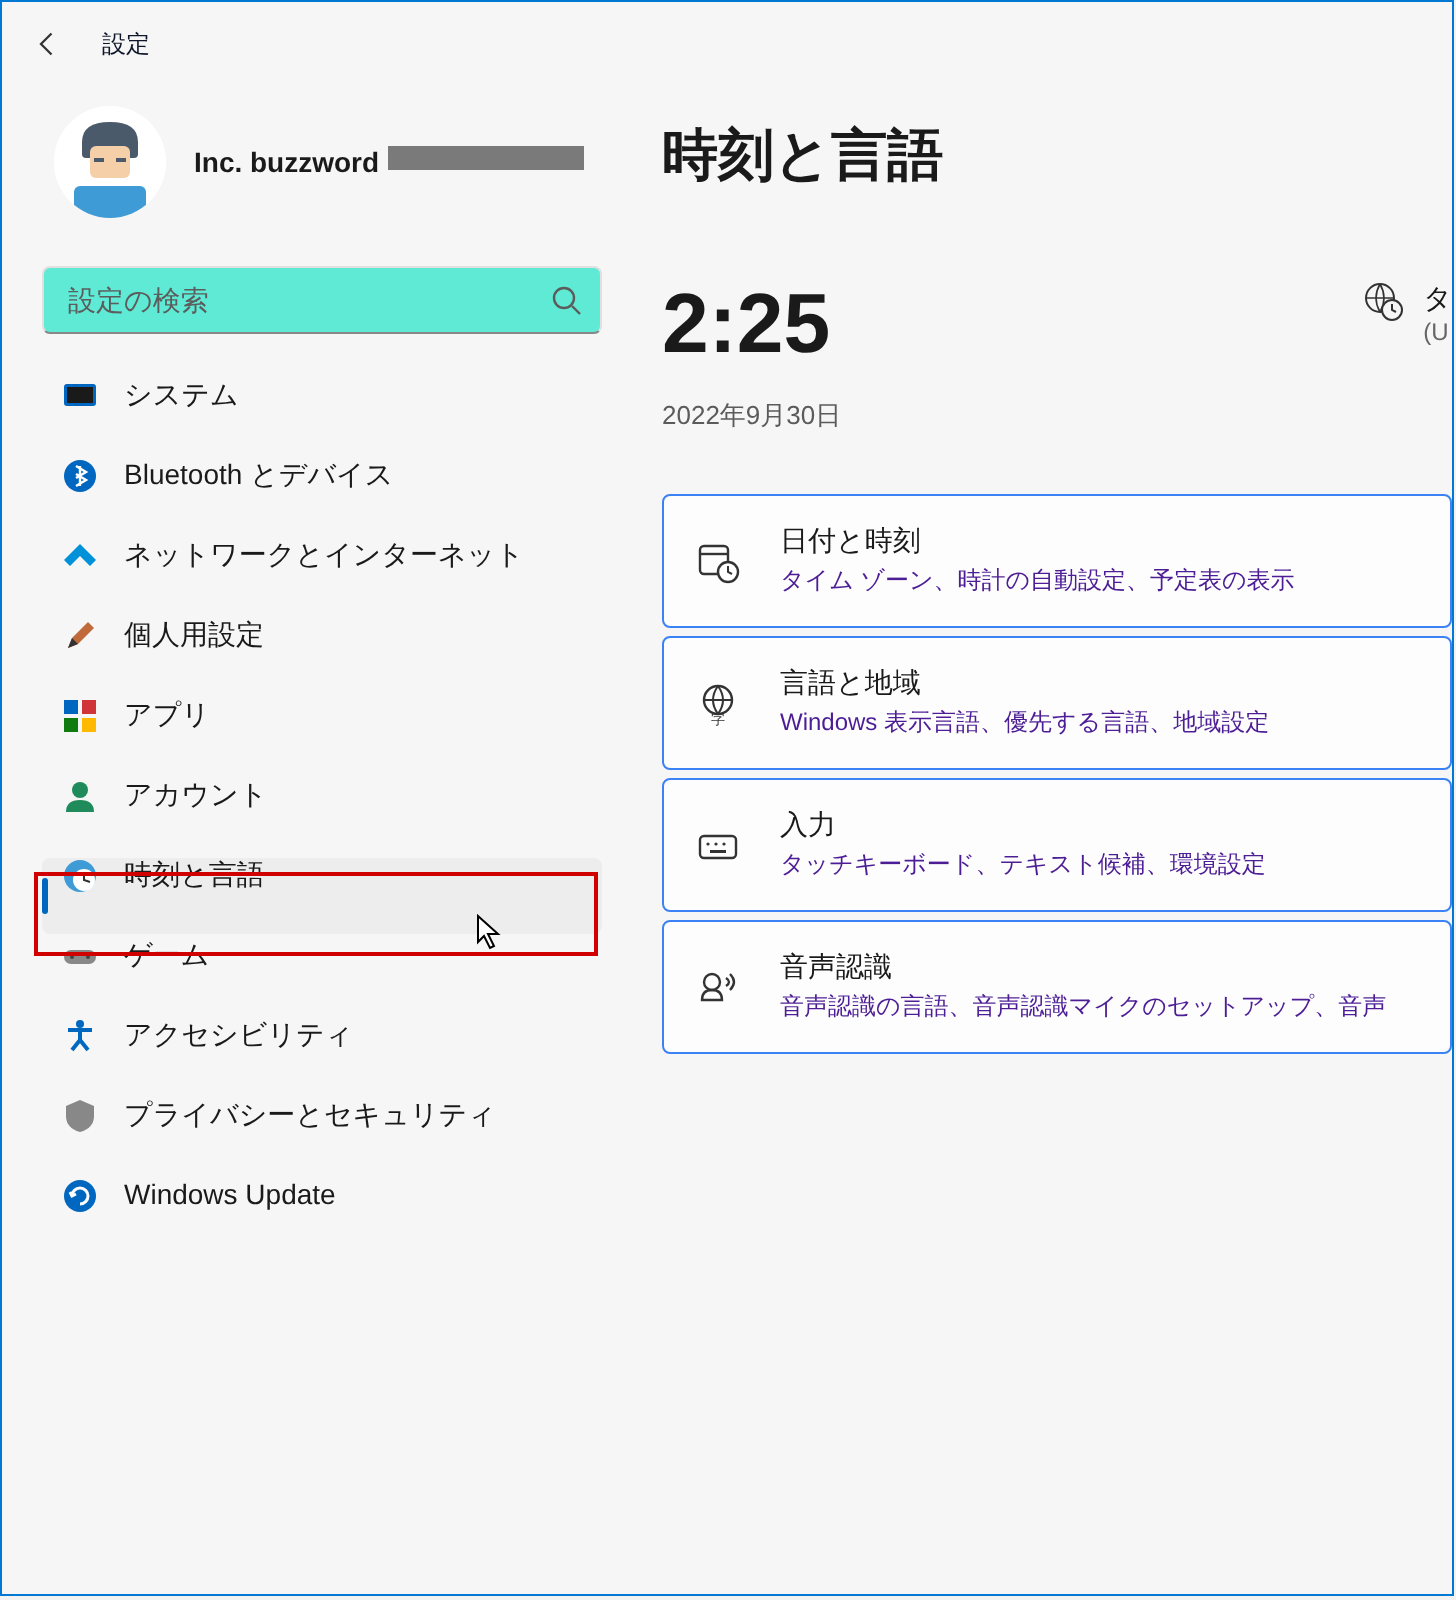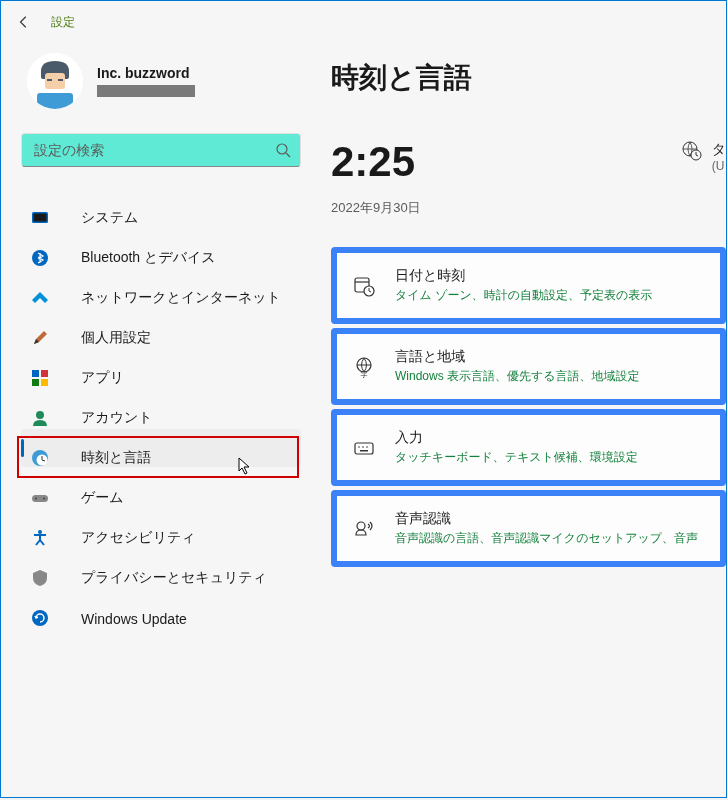--- a/index.html
+++ b/index.html
@@ -1,52 +1,52 @@
 <!DOCTYPE html>
 <html><head>
 <meta charset="utf-8">
 <style>
 * { margin: 0; padding: 0; box-sizing: border-box; font-family: "Segoe UI", "Yu Gothic UI", sans-serif; }
 body { background: #f3f3f3; width: 728px; height: 800px; overflow: hidden; position: relative; }
 .window { border: 1px solid #0078d4; width: 727px; height: 798px; background: #f6f6f6; position: relative; }
 .titlebar { display: flex; align-items: center; height: 42px; padding: 0 14px; gap: 18px; }
 .back-btn { width: 18px; height: 18px; display: flex; align-items: center; justify-content: center; cursor: pointer; }
-.app-title { font-size: 12px; color: #4d7c0f; }
+.app-title { font-size: 12px; color: #0f172a; }
 .content { display: flex; padding: 10px 0 0 20px; gap: 30px; }
 .sidebar { width: 280px; flex-shrink: 0; }
 .user-row { display: flex; align-items: center; gap: 14px; margin-bottom: 24px; padding-left: 6px; }
 .avatar { width: 56px; height: 56px; border-radius: 50%; background: #fff; display: flex; align-items: center; justify-content: center; overflow: hidden; }
 .avatar svg { width: 56px; height: 56px; }
-.user-info { display: flex; flex-direction: column; gap: 4px; }
+.user-info { display: flex; gap: 4px; }
 .user-name { font-size: 14px; font-weight: 600; color: #1a1a1a; }
 .user-email { width: 98px; height: 12px; background: #7a7a7a; }
 .search { position: relative; margin-bottom: 22px; }
 .search input { width: 100%; height: 34px; border: 1px solid #e0e0e0; border-bottom: 1px solid #888; border-radius: 4px; background: #5eead4; padding: 0 34px 0 12px; font-size: 14px; outline: none; }
 .search input::placeholder { color: #5c5c5c; }
 .search-icon { position: absolute; right: 10px; top: 50%; transform: translateY(-50%); width: 16px; height: 16px; color: #5c5c5c; }
 .nav { display: flex; flex-direction: column; gap: 2px; }
-.nav-item { display: flex; align-items: flex-end; height: 38px; gap: 32px; padding-left: 10px; border-radius: 4px; cursor: pointer; font-size: 14px; color: #1a1a1a; position: relative; }
+.nav-item { display: flex; align-items: flex-start; height: 38px; gap: 13px; padding-left: 10px; border-radius: 4px; cursor: pointer; font-size: 14px; color: #1a1a1a; position: relative; }
 .nav-item.active { background: #ededed; }
 .nav-item.active::before { content: ""; position: absolute; left: 0; top: 10px; bottom: 10px; width: 3px; background: #0067c0; border-radius: 2px; }
 .nav-icon { width: 18px; height: 18px; display: flex; align-items: center; justify-content: center; flex-shrink: 0; }
 .main { flex: 1; padding-top: 6px; }
 .page-title { font-size: 28px; font-weight: 600; color: #1a1a1a; margin-bottom: 44px; }
 .clock-row { display: flex; align-items: flex-start; gap: 46px; margin-bottom: 30px; }
 .clock-block { }
 .clock-time { font-size: 42px; font-weight: 600; color: #1a1a1a; line-height: 1; }
 .clock-date { font-size: 13px; color: #5b5b5b; margin-top: 16px; }
 .tz-block { display: flex; align-items: flex-start; gap: 10px; margin-left: auto; margin-right: 0; }
 .tz-icon { width: 20px; height: 20px; color: #333; }
 .tz-text { font-size: 14px; color: #1a1a1a; }
 .cards { display: flex; flex-direction: column; gap: 4px; }
-.card { background: #fdfdfd; border: 6px solid #3b82f6; border-radius: 4px; padding: 14px 16px; display: flex; align-items: center; gap: 20px; cursor: pointer; }
+.card { background: #fdfdfd; border: 1px solid #3b82f6; border-radius: 4px; padding: 14px 16px; display: flex; align-items: center; gap: 20px; cursor: pointer; }
 .card-icon { width: 22px; height: 22px; display: flex; align-items: center; justify-content: center; color: #333; flex-shrink: 0; }
 .card-body { display: flex; flex-direction: column; gap: 2px; }
 .card-title { font-size: 14px; color: #1a1a1a; }
-.card-sub { font-size: 12px; color: #15803d; }
+.card-sub { font-size: 12px; color: #4c1d95; }
 .highlight { position: absolute; border: 2px solid #d00000; pointer-events: none; }
 .cursor { position: absolute; width: 14px; height: 20px; pointer-events: none; }
 </style>
 </head>
 <body>
 
 <div class="window">
   <div class="titlebar">
     <div class="back-btn">
       <svg viewBox="0 0 16 16" width="14" height="14">

